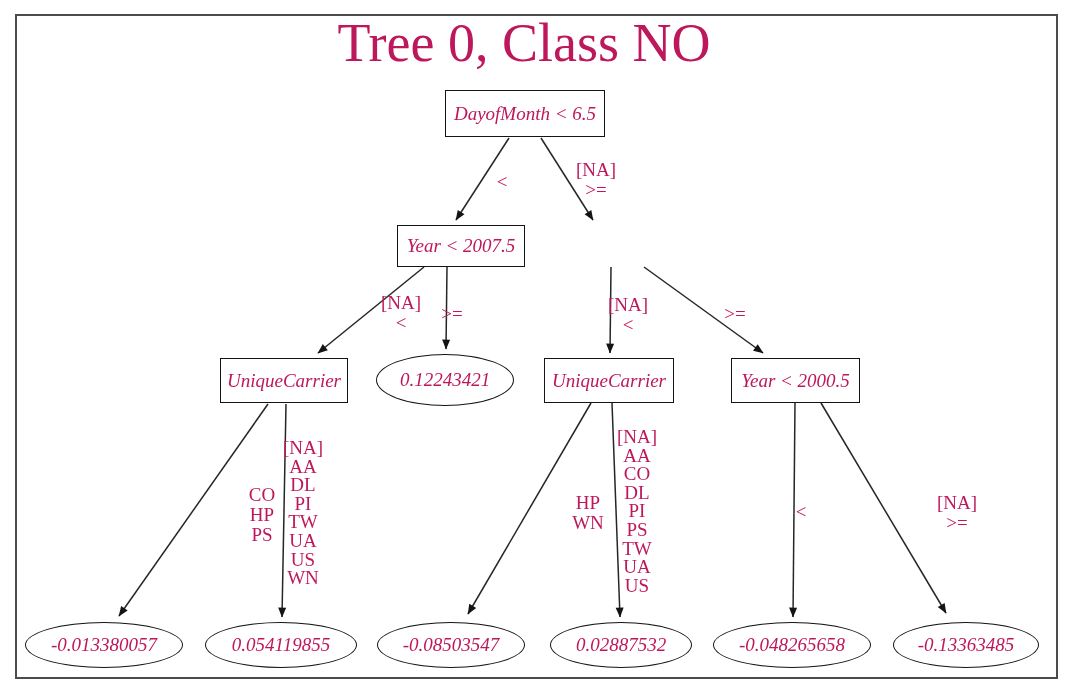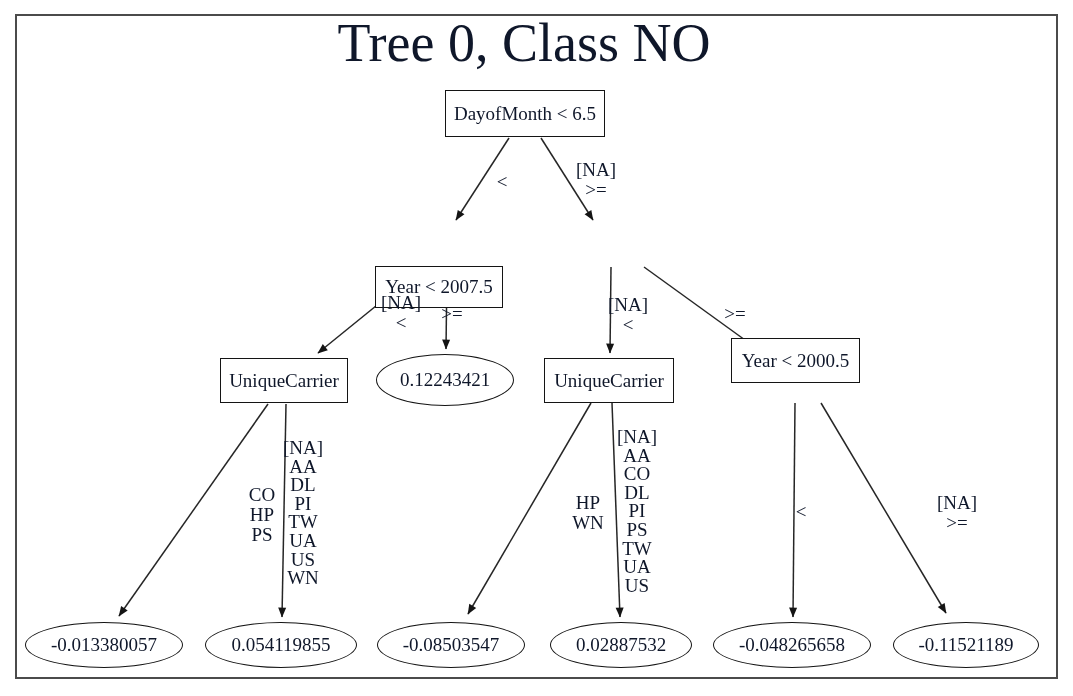--- a/index.html
+++ b/index.html
@@ -2,21 +2,21 @@
 <html><head>
 <meta charset="utf-8">
 <style>
   html, body { margin: 0; padding: 0; background: #ffffff; }
   .stage {
     position: relative;
     width: 1073px;
     height: 696px;
     background: #ffffff;
     font-family: "Liberation Serif", "DejaVu Serif", serif;
-    color: #0f172a;
+    color: #be185d;
     overflow: hidden;
   }
   .frame {
     position: absolute;
     left: 15px; top: 14px;
     width: 1043px; height: 665px;
     border: 2px solid #4b4b4b;
     box-sizing: border-box;
   }
   .title {
@@ -35,20 +35,21 @@
   .node {
     position: absolute;
     display: flex;
     align-items: center;
     justify-content: center;
     box-sizing: border-box;
     background: #ffffff;
     border: 1.6px solid #141414;
     font-size: 19px;
     white-space: nowrap;
+    font-style: italic;
   }
   .node.ellipse { border-radius: 50%; }
   .elabel {
     position: absolute;
     transform: translate(-50%, -50%);
     font-size: 19px;
     line-height: 20px;
     text-align: center;
     white-space: pre-line;
   }
@@ -82,34 +83,34 @@
       <line x1="612" y1="403" x2="620" y2="617" marker-end="url(#arrow)"></line>
       <line x1="795" y1="403" x2="793" y2="617" marker-end="url(#arrow)"></line>
       <line x1="821" y1="403" x2="946" y2="613" marker-end="url(#arrow)"></line>
     </g>
   </svg>
 
   <div class="node rect" style="left:445px; top:90px; width:160px; height:47px;">
     <span>DayofMonth &lt; 6.5</span>
   </div>
 
-  <div class="node rect" style="left:375px; top:225px; width:128px; height:42px;margin-top:41px;">
+  <div class="node rect" style="left:397px; top:225px; width:128px; height:42px;">
     <span>Year &lt; 2007.5</span>
   </div>
 
 
   <div class="node rect" style="left:220px; top:358px; width:128px; height:45px;">
     <span>UniqueCarrier</span>
   </div>
 
   <div class="node rect" style="left:544px; top:358px; width:130px; height:45px;">
     <span>UniqueCarrier</span>
   </div>
 
-  <div class="node rect" style="left:731px; top:338px; width:129px; height:45px;">
+  <div class="node rect" style="left:731px; top:358px; width:129px; height:45px;">
     <span>Year &lt; 2000.5</span>
   </div>
 
   <div class="node ellipse" style="left:376px; top:354px; width:138px; height:52px;">
     <span>0.12243421</span>
   </div>
 
   <div class="node ellipse" style="left:25px; top:622px; width:158px; height:46px;">
     <span>-0.013380057</span>
   </div>
@@ -124,21 +125,21 @@
 
   <div class="node ellipse" style="left:550px; top:622px; width:142px; height:46px;">
     <span>0.02887532</span>
   </div>
 
   <div class="node ellipse" style="left:713px; top:622px; width:158px; height:46px;">
     <span>-0.048265658</span>
   </div>
 
   <div class="node ellipse" style="left:893px; top:622px; width:146px; height:46px;">
-    <span>-0.11521189</span>
+    <span>-0.13363485</span>
   </div>
 
   <div class="elabel" style="left:502px; top:182px;">&lt;</div>
 
   <div class="elabel" style="left:596px; top:180px;">[NA]
 &gt;=</div>
 
   <div class="elabel" style="left:401px; top:313px;">[NA]
 &lt;</div>
 

